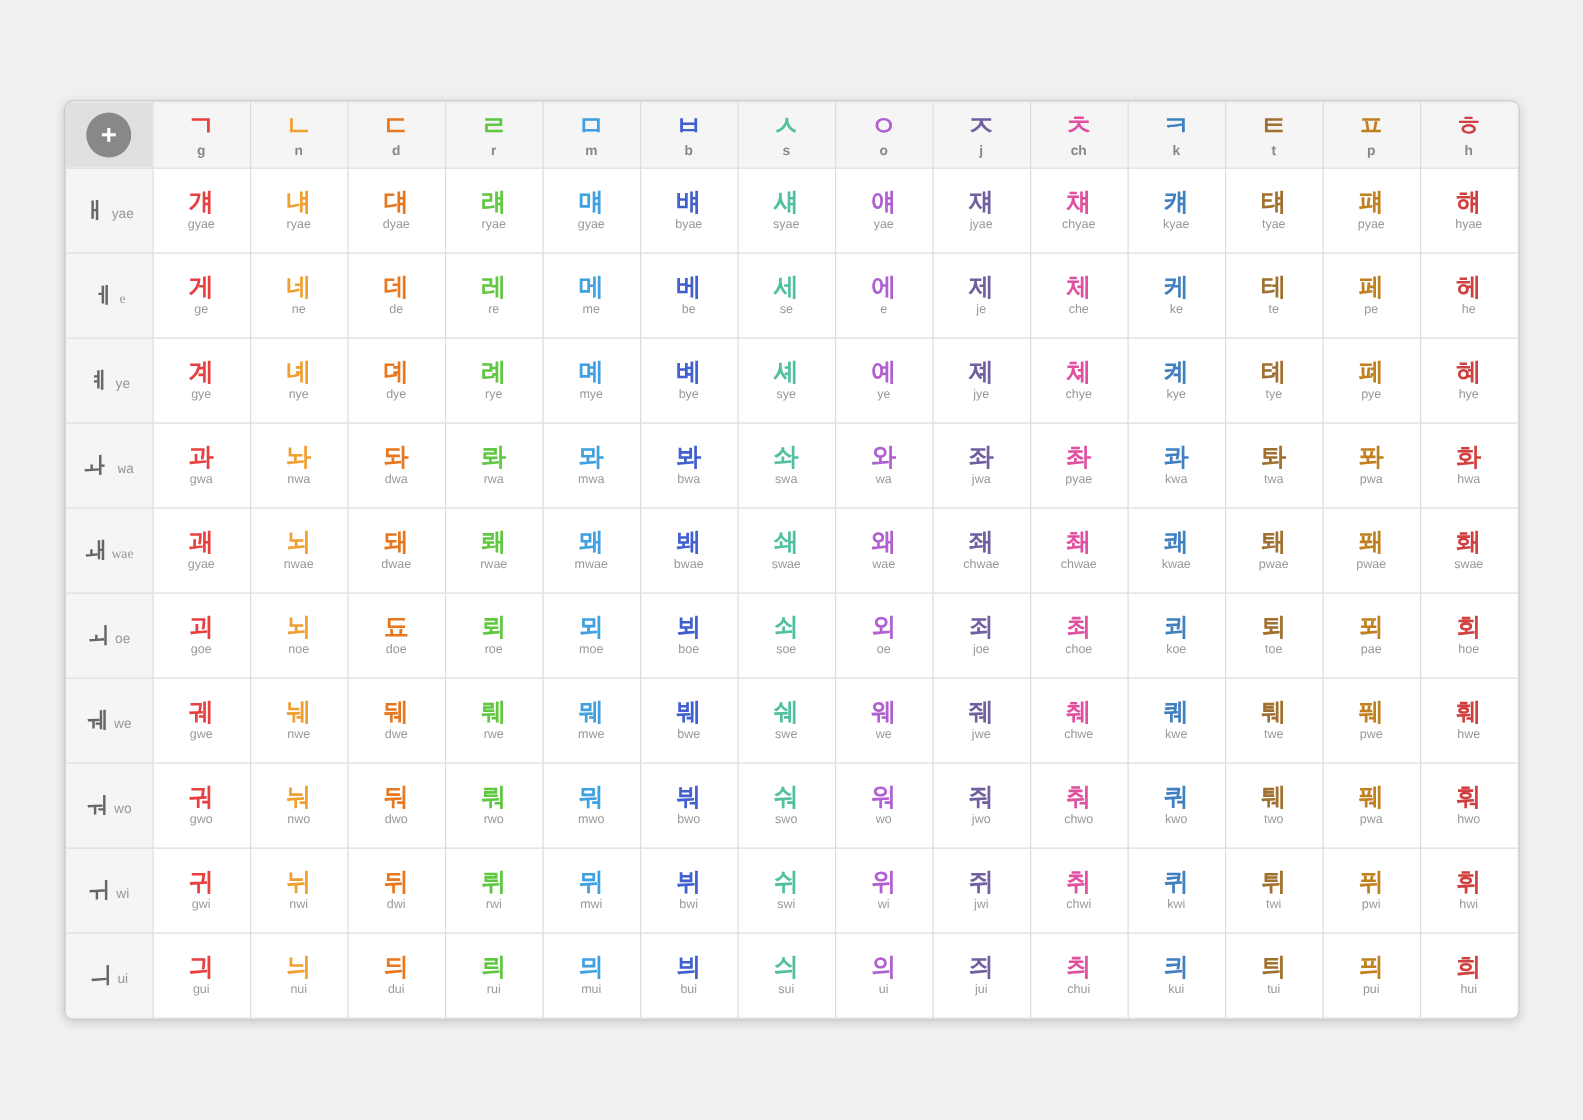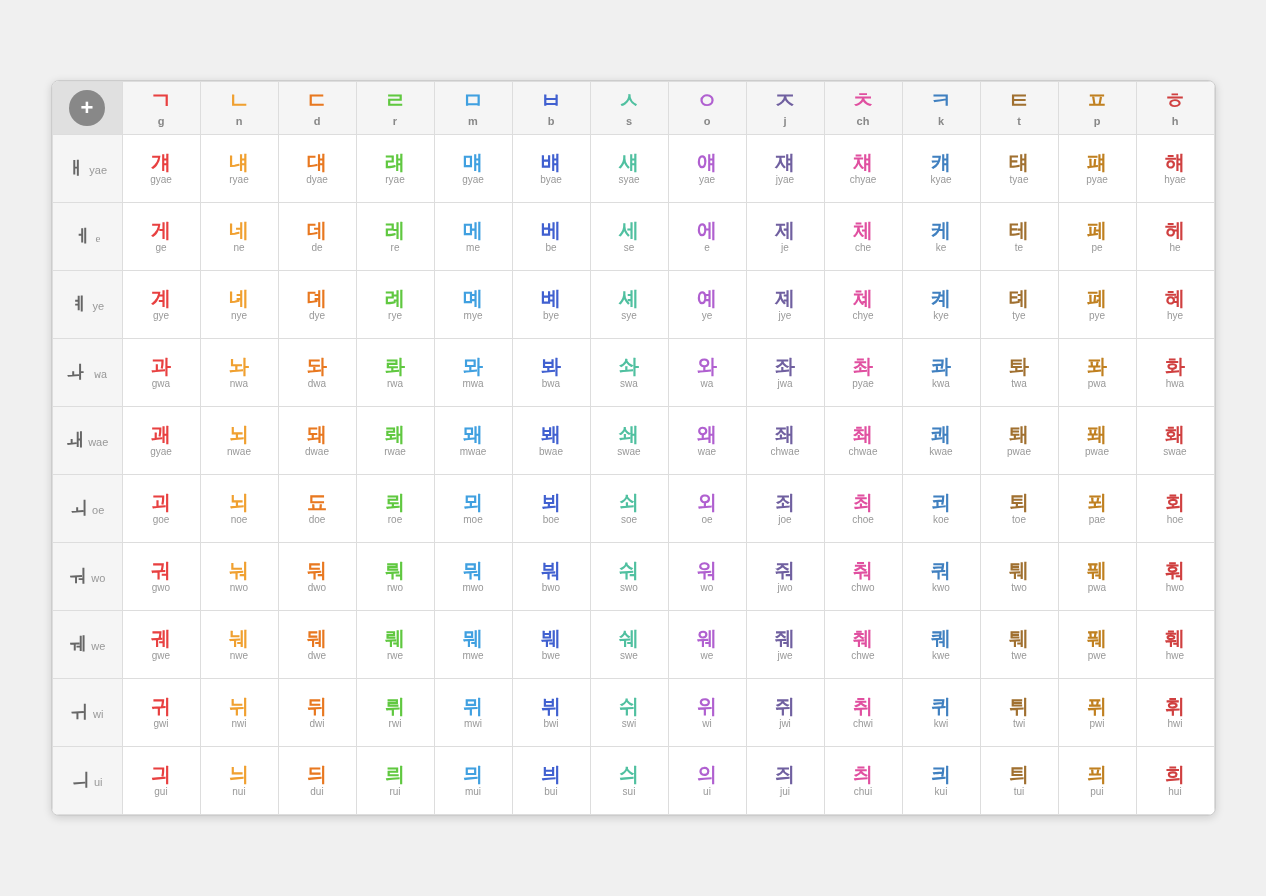--- a/index.html
+++ b/index.html
@@ -406,21 +406,21 @@
           <td>
             <span class="cell-korean c-p">퐈</span>
             <span class="cell-roman">pwa</span>
           </td>
           <td>
             <span class="cell-korean c-h">화</span>
             <span class="cell-roman">hwa</span>
           </td>
         </tr>
         <tr>
-          <td style="background: rgb(245, 245, 245);"><span class="row-header-korean">ㅙ</span> <span class="row-header-roman">wae</span></td>
+          <td style="background: rgb(245, 245, 245); font-family: Liberation Serif, serif;"><span class="row-header-korean">ㅙ</span> <span class="row-header-roman">wae</span></td>
           <td>
             <span class="cell-korean c-g">괘</span>
             <span class="cell-roman">gyae</span>
           </td>
           <td>
             <span class="cell-korean c-n">뇌</span>
             <span class="cell-roman">nwae</span>
           </td>
           <td>
             <span class="cell-korean c-d">돼</span>
@@ -524,20 +524,79 @@
           <td>
             <span class="cell-korean c-p">푀</span>
             <span class="cell-roman">pae</span>
           </td>
           <td>
             <span class="cell-korean c-h">회</span>
             <span class="cell-roman">hoe</span>
           </td>
         </tr>
         <tr>
+          <td style="background: rgb(245, 245, 245);"><span class="row-header-korean">ㅞ</span> <span class="row-header-roman">we</span></td>
+          <td>
+            <span class="cell-korean c-g">궤</span>
+            <span class="cell-roman">gwe</span>
+          </td>
+          <td>
+            <span class="cell-korean c-n">눼</span>
+            <span class="cell-roman">nwe</span>
+          </td>
+          <td>
+            <span class="cell-korean c-d">뒈</span>
+            <span class="cell-roman">dwe</span>
+          </td>
+          <td>
+            <span class="cell-korean c-r">뤠</span>
+            <span class="cell-roman">rwe</span>
+          </td>
+          <td>
+            <span class="cell-korean c-m">뭬</span>
+            <span class="cell-roman">mwe</span>
+          </td>
+          <td>
+            <span class="cell-korean c-b">붸</span>
+            <span class="cell-roman">bwe</span>
+          </td>
+          <td>
+            <span class="cell-korean c-s">쉐</span>
+            <span class="cell-roman">swe</span>
+          </td>
+          <td>
+            <span class="cell-korean c-o">웨</span>
+            <span class="cell-roman">we</span>
+          </td>
+          <td>
+            <span class="cell-korean c-j">줴</span>
+            <span class="cell-roman">jwe</span>
+          </td>
+          <td>
+            <span class="cell-korean c-ch">췌</span>
+            <span class="cell-roman">chwe</span>
+          </td>
+          <td>
+            <span class="cell-korean c-k">퀘</span>
+            <span class="cell-roman">kwe</span>
+          </td>
+          <td>
+            <span class="cell-korean c-t">퉤</span>
+            <span class="cell-roman">twe</span>
+          </td>
+          <td>
+            <span class="cell-korean c-p">풰</span>
+            <span class="cell-roman">pwe</span>
+          </td>
+          <td>
+            <span class="cell-korean c-h">훼</span>
+            <span class="cell-roman">hwe</span>
+          </td>
+        </tr>
+        <tr>
           <td style="background: rgb(245, 245, 245);"><span class="row-header-korean">ㅝ</span> <span class="row-header-roman">wo</span></td>
           <td>
             <span class="cell-korean c-g">궈</span>
             <span class="cell-roman">gwo</span>
           </td>
           <td>
             <span class="cell-korean c-n">눠</span>
             <span class="cell-roman">nwo</span>
           </td>
           <td>
@@ -580,79 +639,20 @@
             <span class="cell-korean c-t">퉤</span>
             <span class="cell-roman">two</span>
           </td>
           <td>
             <span class="cell-korean c-p">풰</span>
             <span class="cell-roman">pwa</span>
           </td>
           <td>
             <span class="cell-korean c-h">훠</span>
             <span class="cell-roman">hwo</span>
-          </td>
-        </tr>
-        <tr>
-          <td style="background: rgb(245, 245, 245);"><span class="row-header-korean">ㅞ</span> <span class="row-header-roman">we</span></td>
-          <td>
-            <span class="cell-korean c-g">궤</span>
-            <span class="cell-roman">gwe</span>
-          </td>
-          <td>
-            <span class="cell-korean c-n">눼</span>
-            <span class="cell-roman">nwe</span>
-          </td>
-          <td>
-            <span class="cell-korean c-d">뒈</span>
-            <span class="cell-roman">dwe</span>
-          </td>
-          <td>
-            <span class="cell-korean c-r">뤠</span>
-            <span class="cell-roman">rwe</span>
-          </td>
-          <td>
-            <span class="cell-korean c-m">뭬</span>
-            <span class="cell-roman">mwe</span>
-          </td>
-          <td>
-            <span class="cell-korean c-b">붸</span>
-            <span class="cell-roman">bwe</span>
-          </td>
-          <td>
-            <span class="cell-korean c-s">쉐</span>
-            <span class="cell-roman">swe</span>
-          </td>
-          <td>
-            <span class="cell-korean c-o">웨</span>
-            <span class="cell-roman">we</span>
-          </td>
-          <td>
-            <span class="cell-korean c-j">줴</span>
-            <span class="cell-roman">jwe</span>
-          </td>
-          <td>
-            <span class="cell-korean c-ch">췌</span>
-            <span class="cell-roman">chwe</span>
-          </td>
-          <td>
-            <span class="cell-korean c-k">퀘</span>
-            <span class="cell-roman">kwe</span>
-          </td>
-          <td>
-            <span class="cell-korean c-t">퉤</span>
-            <span class="cell-roman">twe</span>
-          </td>
-          <td>
-            <span class="cell-korean c-p">풰</span>
-            <span class="cell-roman">pwe</span>
-          </td>
-          <td>
-            <span class="cell-korean c-h">훼</span>
-            <span class="cell-roman">hwe</span>
           </td>
         </tr>
         <tr>
           <td style="background: rgb(245, 245, 245);"><span class="row-header-korean">ㅟ</span> <span class="row-header-roman">wi</span></td>
           <td>
             <span class="cell-korean c-g">귀</span>
             <span class="cell-roman">gwi</span>
           </td>
           <td>
             <span class="cell-korean c-n">뉘</span>

